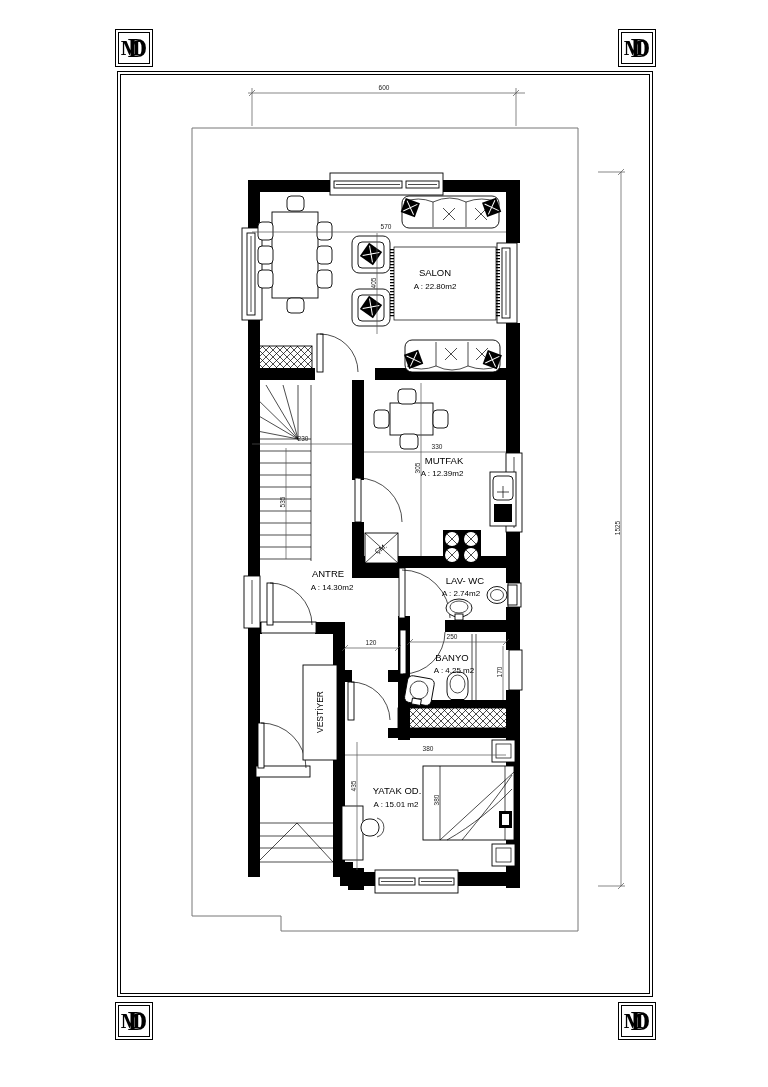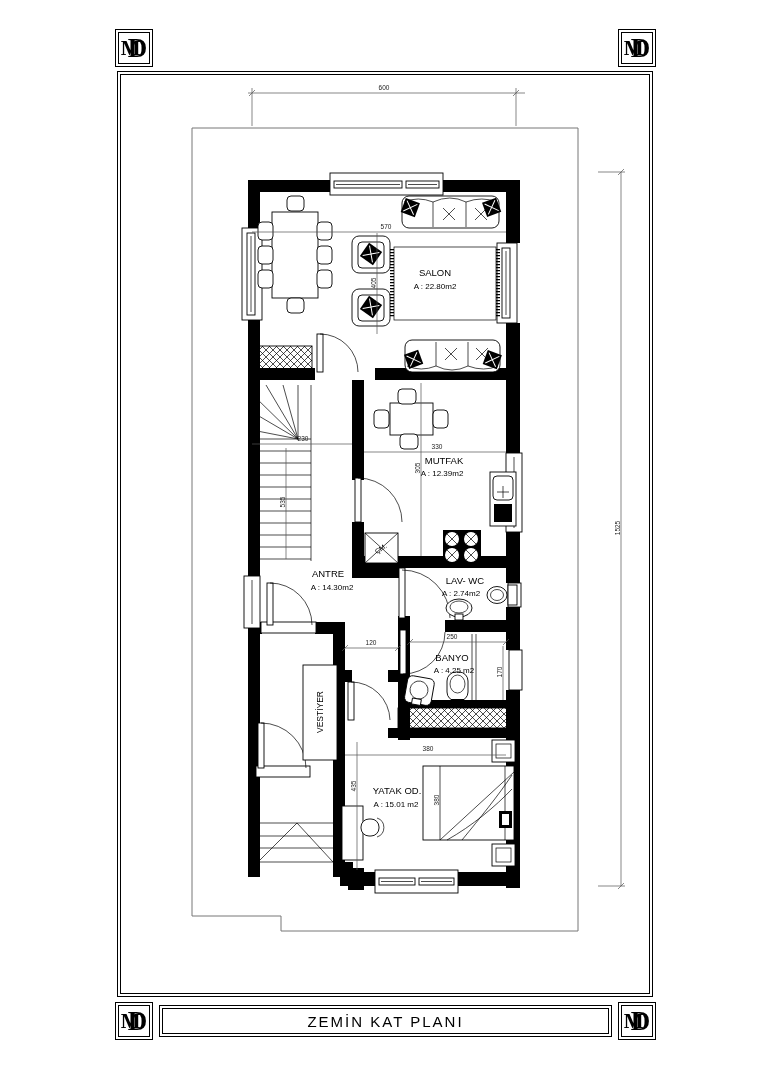--- a/index.html
+++ b/index.html
@@ -37,23 +37,20 @@
   </div>
   <div class="box dbl mdbox" style="left:618px;top:29px;background:#fff;">
     <span class="md-m">M</span>
       <span class="md-d">D</span>
   </div>
 
   <div class="box dbl mdbox" style="left:115px;top:1002px;background:#fff;">
     <span class="md-m">M</span>
       <span class="md-d">D</span>
   </div>
-  <div class="box dbl titlebar" style="left:159px;top:1005px;width:453px;height:32px;background:#fff;">
-    <span class="ftext">ZEMİN KAT PLANI</span>
-  </div>
   <div class="box dbl mdbox" style="left:618px;top:1002px;background:#fff;">
     <span class="md-m">M</span>
       <span class="md-d">D</span>
   </div>
 
   <svg width="768" height="1087" viewBox="0 0 768 1087">
     <defs>
       <pattern id="xhatch" width="7" height="7" patternUnits="userSpaceOnUse">
         <path d="M0 0 L7 7 M7 0 L0 7" stroke="#000" stroke-width="0.7"></path>
       </pattern>

